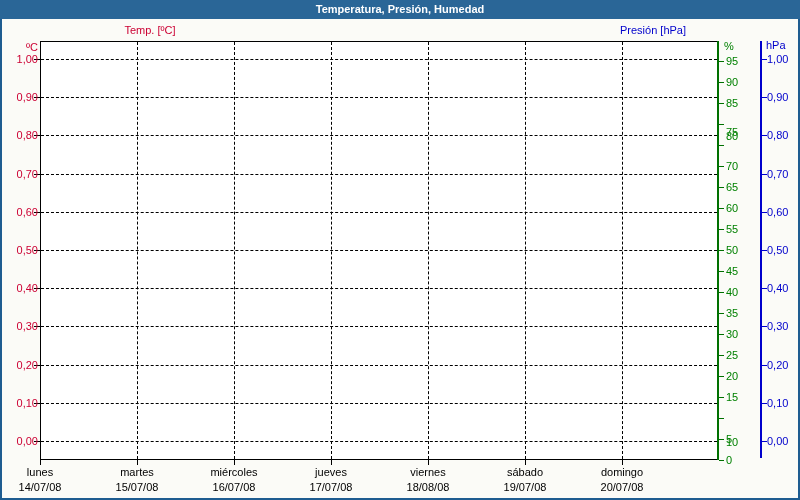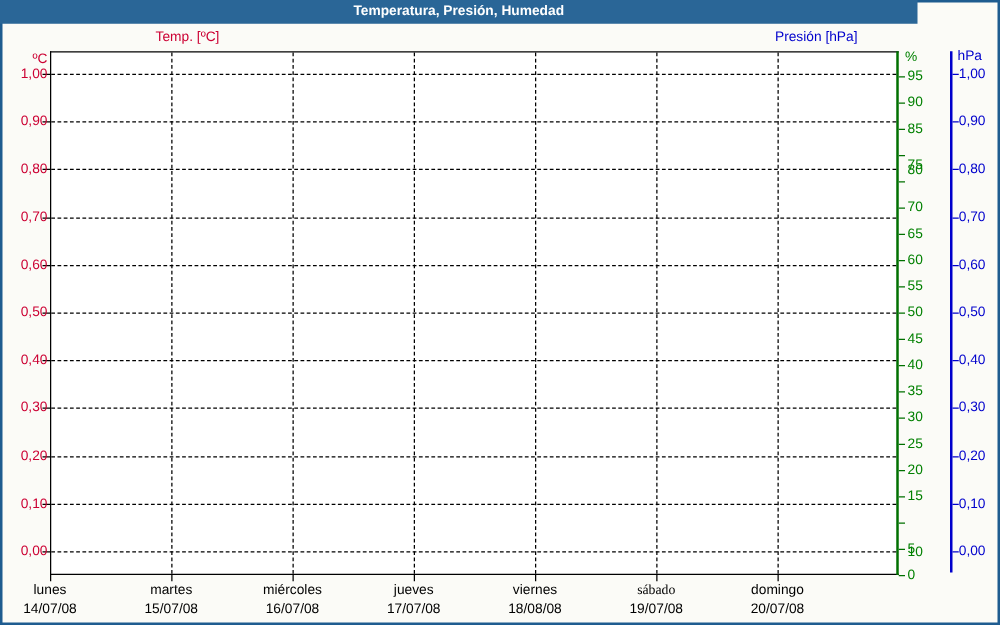--- a/index.html
+++ b/index.html
@@ -4,21 +4,21 @@
 <style>
   html,body{margin:0;padding:0;background:#fff;}
   .window{
     position:relative;width:800px;height:500px;overflow:hidden;
     background:#fbfbf7;
     box-shadow: inset 0 0 0 2px #1e5c90;
     font-family:"Liberation Sans",sans-serif;
     font-size:11px;color:#000;
   }
   .titlebar{
-    position:absolute;left:0;top:0;width:734px;height:19px;
+    position:absolute;left:0;top:0;width:800px;height:19px;
     background:#2a6697;color:#ffffff;font-weight:bold;
     text-align:center;line-height:19px;
   }
   .legend-item{position:absolute;top:24px;width:130px;height:13px;line-height:13px;text-align:center;}
   .red{color:#cc0033}
   .green{color:#008000}
   .blue{color:#0000cc}
   .plot-bg{position:absolute;left:40px;top:41px;width:679px;height:419px;background:#ffffff;}
   .axis-line{position:absolute;background:#000;}
   .axis-green-line{position:absolute;left:717px;top:41px;width:2px;height:419px;background:#007000;}
@@ -170,19 +170,19 @@
     <div class="grid-v" style="left: 331px;"></div>
     <div class="tick tick-bottom" style="left: 331px;"></div>
     <div class="day-lbl" style="left: 286px; top: 466px;">jueves</div>
     <div class="day-lbl" style="left: 286px; top: 481px;">17/07/08</div>
     <div class="grid-v" style="left: 428px;"></div>
     <div class="tick tick-bottom" style="left: 428px;"></div>
     <div class="day-lbl" style="left: 383px; top: 466px;">viernes</div>
     <div class="day-lbl" style="left: 383px; top: 481px;">18/08/08</div>
     <div class="grid-v" style="left: 525px;"></div>
     <div class="tick tick-bottom" style="left: 525px;"></div>
-    <div class="day-lbl" style="left: 480px; top: 466px; font-family: Liberation Serif, serif;">sábado</div>
+    <div class="day-lbl" style="left: 480px; top: 466px;">sábado</div>
     <div class="day-lbl" style="left: 480px; top: 481px;">19/07/08</div>
     <div class="grid-v" style="left: 622px;"></div>
     <div class="tick tick-bottom" style="left: 622px;"></div>
     <div class="day-lbl" style="left: 577px; top: 466px;">domingo</div>
     <div class="day-lbl" style="left: 577px; top: 481px;">20/07/08</div>
   </div>
 
 </body></html>

